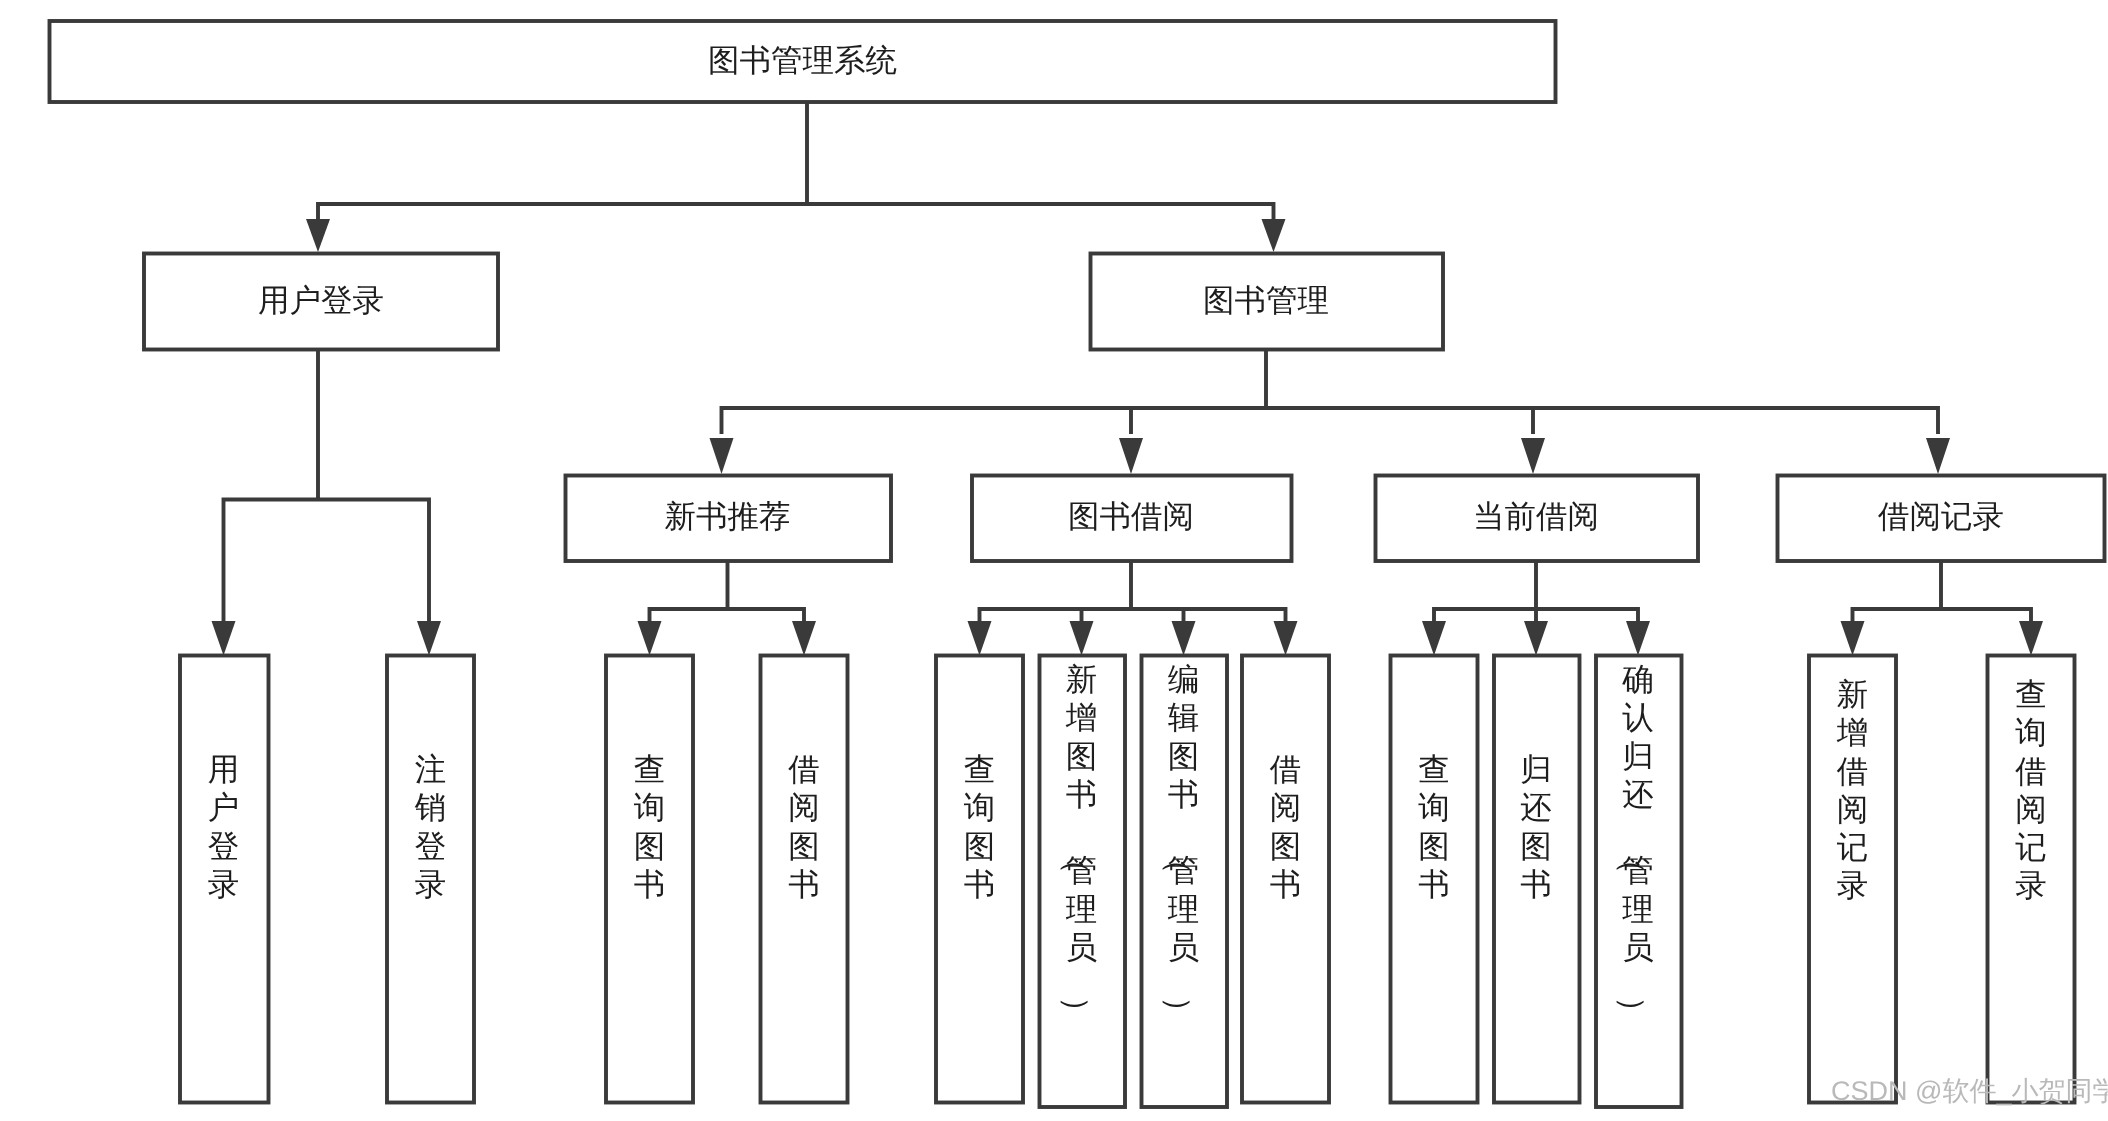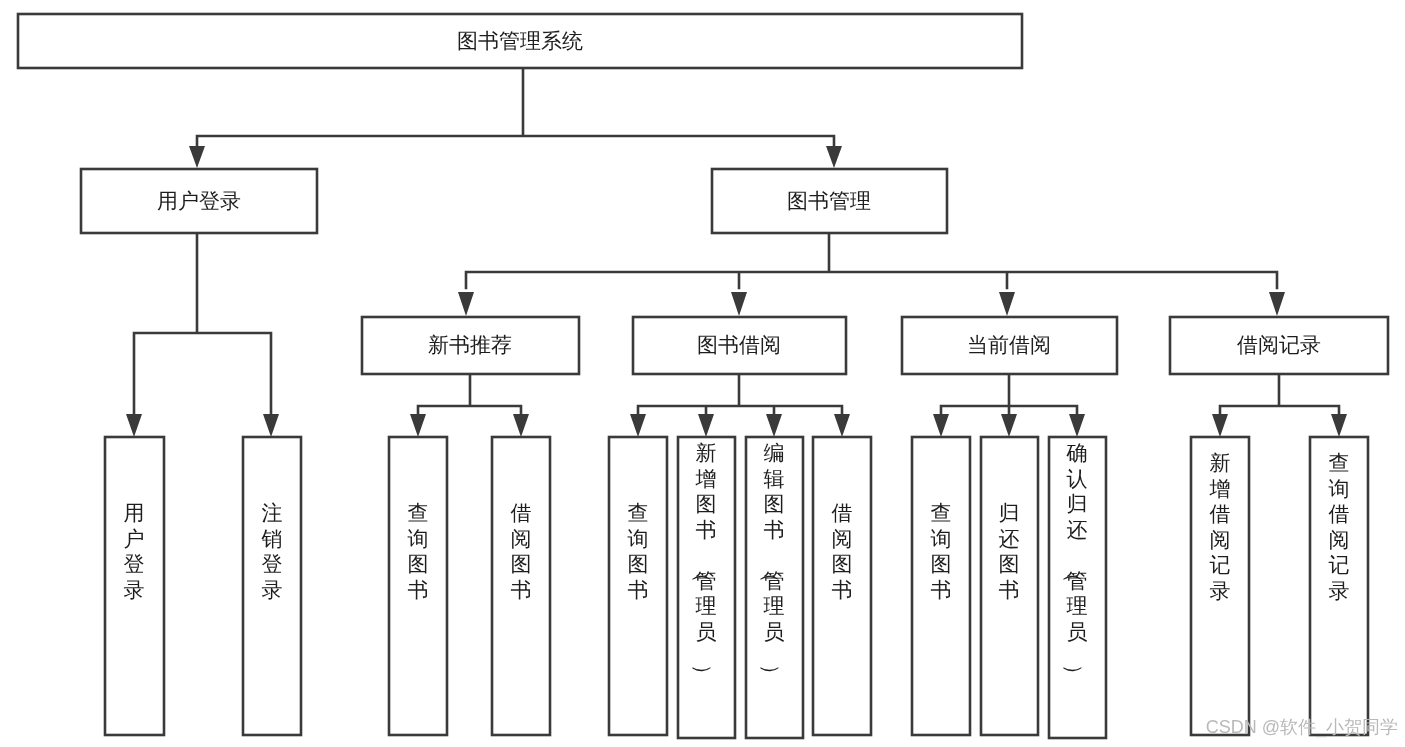--- a/index.html
+++ b/index.html
@@ -12,20 +12,21 @@
     height: 747px;
     position: relative;
     overflow: hidden;
     font-family: "Liberation Sans", "DejaVu Sans", sans-serif;
   }
   #chart-root {
     position: absolute;
     left: 0; top: 0;
     width: 1220px;
     height: 747px;
+    padding-left: 15px;
   }
   svg {
     display: block;
   }
   .node-box {
     fill: #ffffff;
     stroke: #3a3a3a;
     stroke-width: 2.6;
   }
   .connector {

